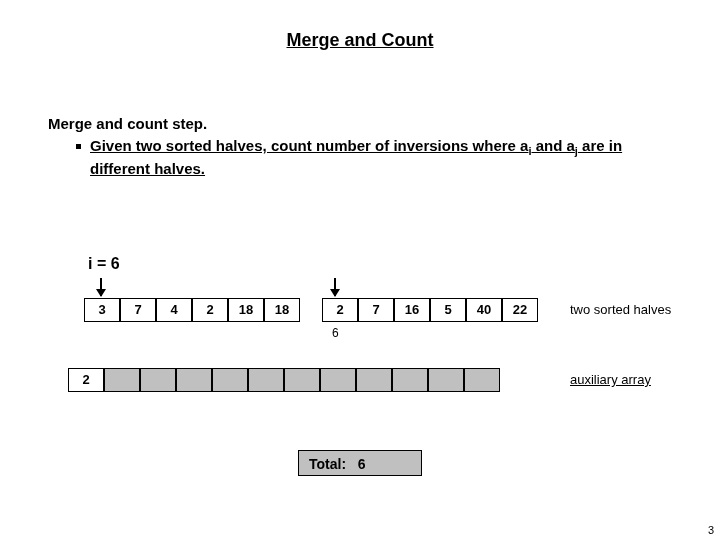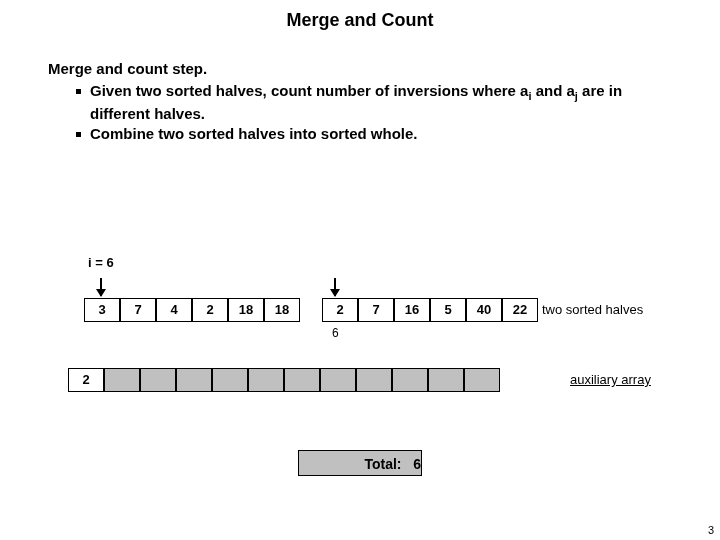--- a/index.html
+++ b/index.html
@@ -15,34 +15,37 @@
   }
   .slide {
     position: relative;
     width: 720px;
     height: 540px;
   }
   .title {
     text-align: center;
     font-size: 18px;
     font-weight: bold;
-    padding-top: 10px;
+    padding-top: 30px;
+    text-decoration: underline;
   }
   .body {
     padding: 28px 48px 0 48px;
     font-size: 15px;
     line-height: 1.35;
   }
   .step-head {
     font-weight: bold;
+    margin-top: 35px;
   }
   ul.bullets {
     margin: 2px 0 0 0;
     padding-left: 28px;
     list-style: none;
+    text-decoration: underline;
   }
   ul.bullets li {
     position: relative;
     padding-left: 14px;
     font-weight: bold;
   }
   ul.bullets li::before {
     content: "";
     position: absolute;
     left: 0;
@@ -53,21 +56,21 @@
   }
   .sub {
     font-size: 11px;
     vertical-align: sub;
     font-weight: bold;
   }
   .i-label {
     position: absolute;
     left: 88px;
     top: 255px;
-    font-size: 13px;
+    font-size: 16px;
     font-weight: bold;
   }
   .arrow {
     position: absolute;
     width: 2px;
     height: 18px;
     background: #000;
   }
   .arrow::after {
     content: "";
@@ -97,40 +100,40 @@
   }
   .cell.gray { background: #c0c0c0; }
   .gap {
     width: 22px;
   }
   .row-halves { left: 84px; top: 298px; }
   .label-right {
     position: absolute;
     font-size: 13px;
   }
-  .label-halves { left: 542px; top: 302px; }
+  .label-halves { left: 570px; top: 302px; }
   .six {
     position: absolute;
     left: 332px;
     top: 326px;
     font-size: 12px;
   }
   .row-aux { left: 68px; top: 368px; }
   .label-aux { left: 570px; top: 372px; text-decoration: underline; }
   .total-box {
     position: absolute;
     left: 298px;
     top: 450px;
     width: 124px;
     height: 26px;
     background: #c0c0c0;
     border: 1px solid #000;
     font-size: 14px;
     font-weight: bold;
-    text-align: right;
+    text-align: left;
     padding-left: 10px;
     line-height: 26px;
     box-sizing: border-box;
   }
   .page-num {
     position: absolute;
     right: 6px;
     bottom: 4px;
     font-size: 11px;
     font-family: Arial, sans-serif;
@@ -142,21 +145,20 @@
 <div class="slide">
 
 <div class="title">Merge and Count</div>
 
 <div class="body">
   <div class="step-head">Merge and count step.</div>
   <ul class="bullets">
     <li>
       <span>Given two sorted halves, count number of inversions where a</span><span class="sub">i</span><span> and a</span><span class="sub">j</span><span> are in different halves.</span>
     </li>
-    <li>Combine two sorted halves into sorted whole.</li>
   </ul>
 </div>
 
 <div class="i-label">i = 6</div>
 
 <div class="arrow arrow-left"></div>
 <div class="arrow arrow-right"></div>
 
 <div class="row row-halves" id="halves-row">
       <div class="cell">3</div>

